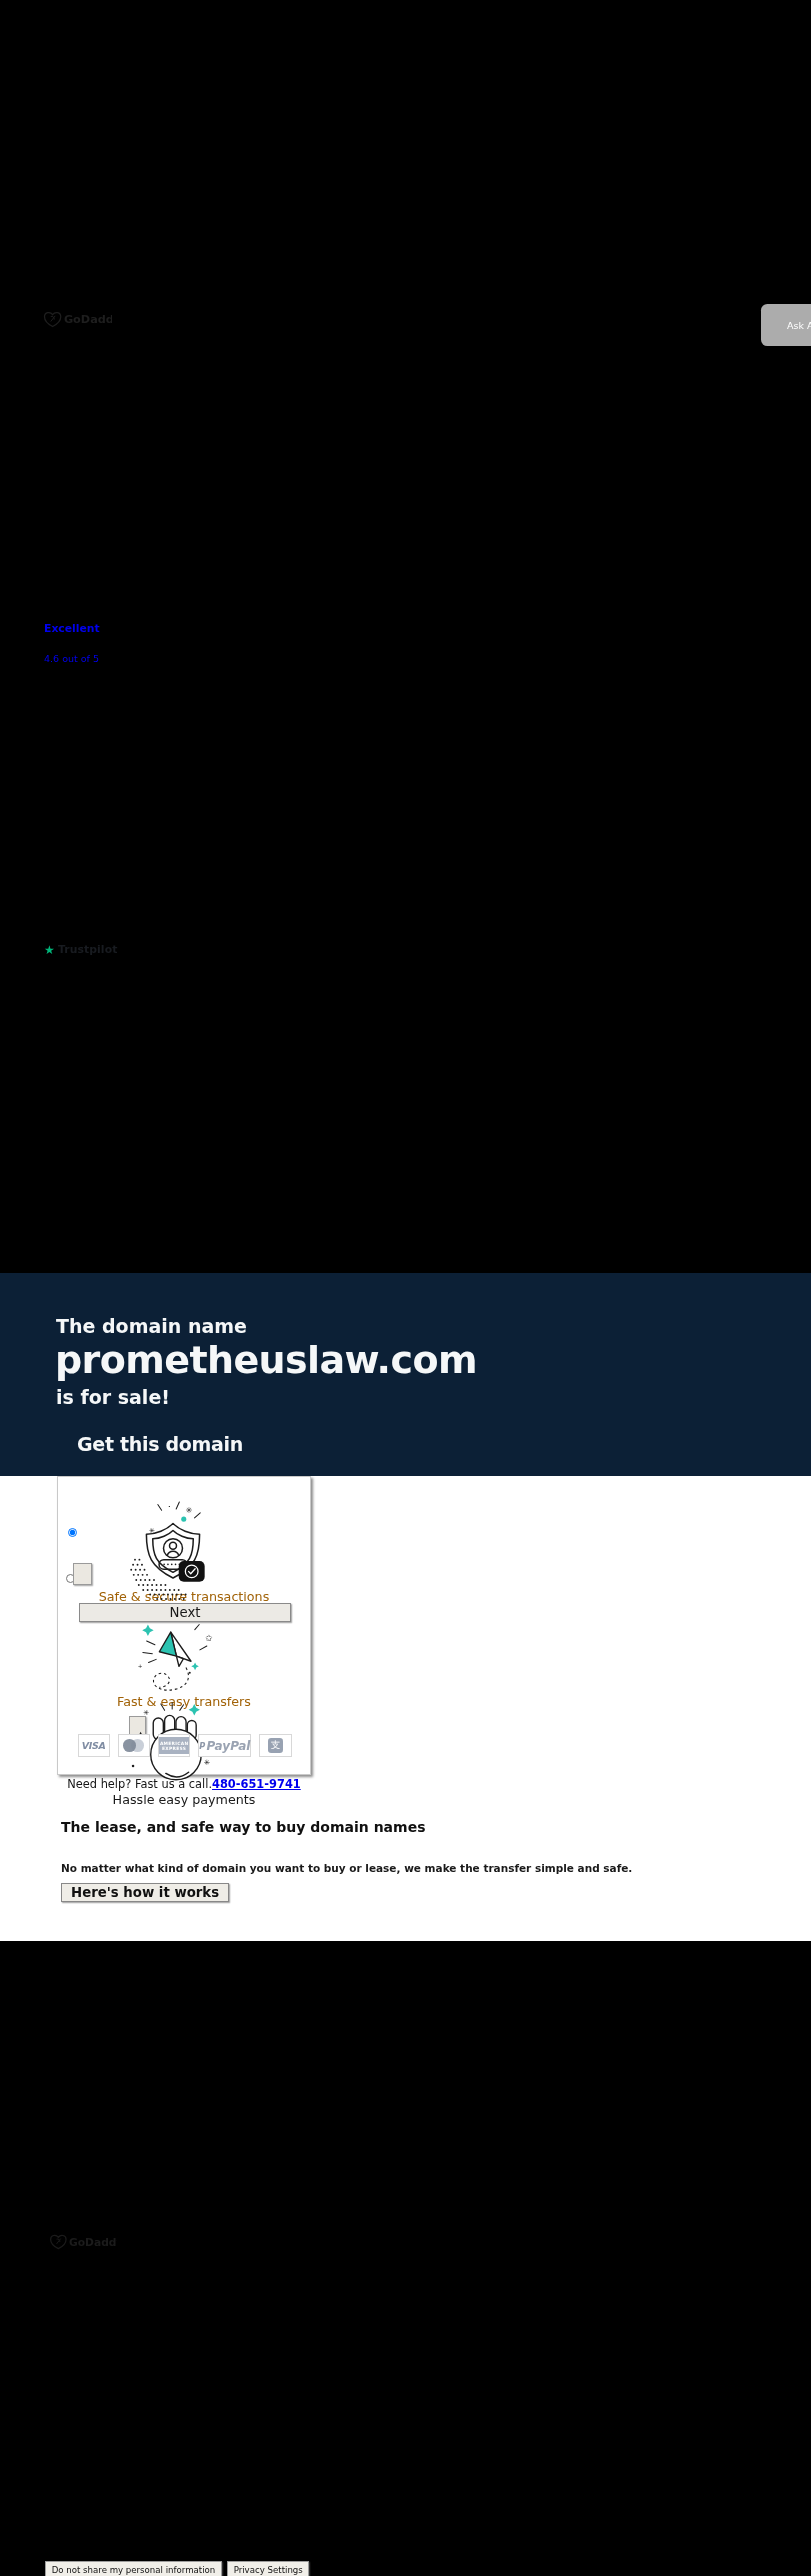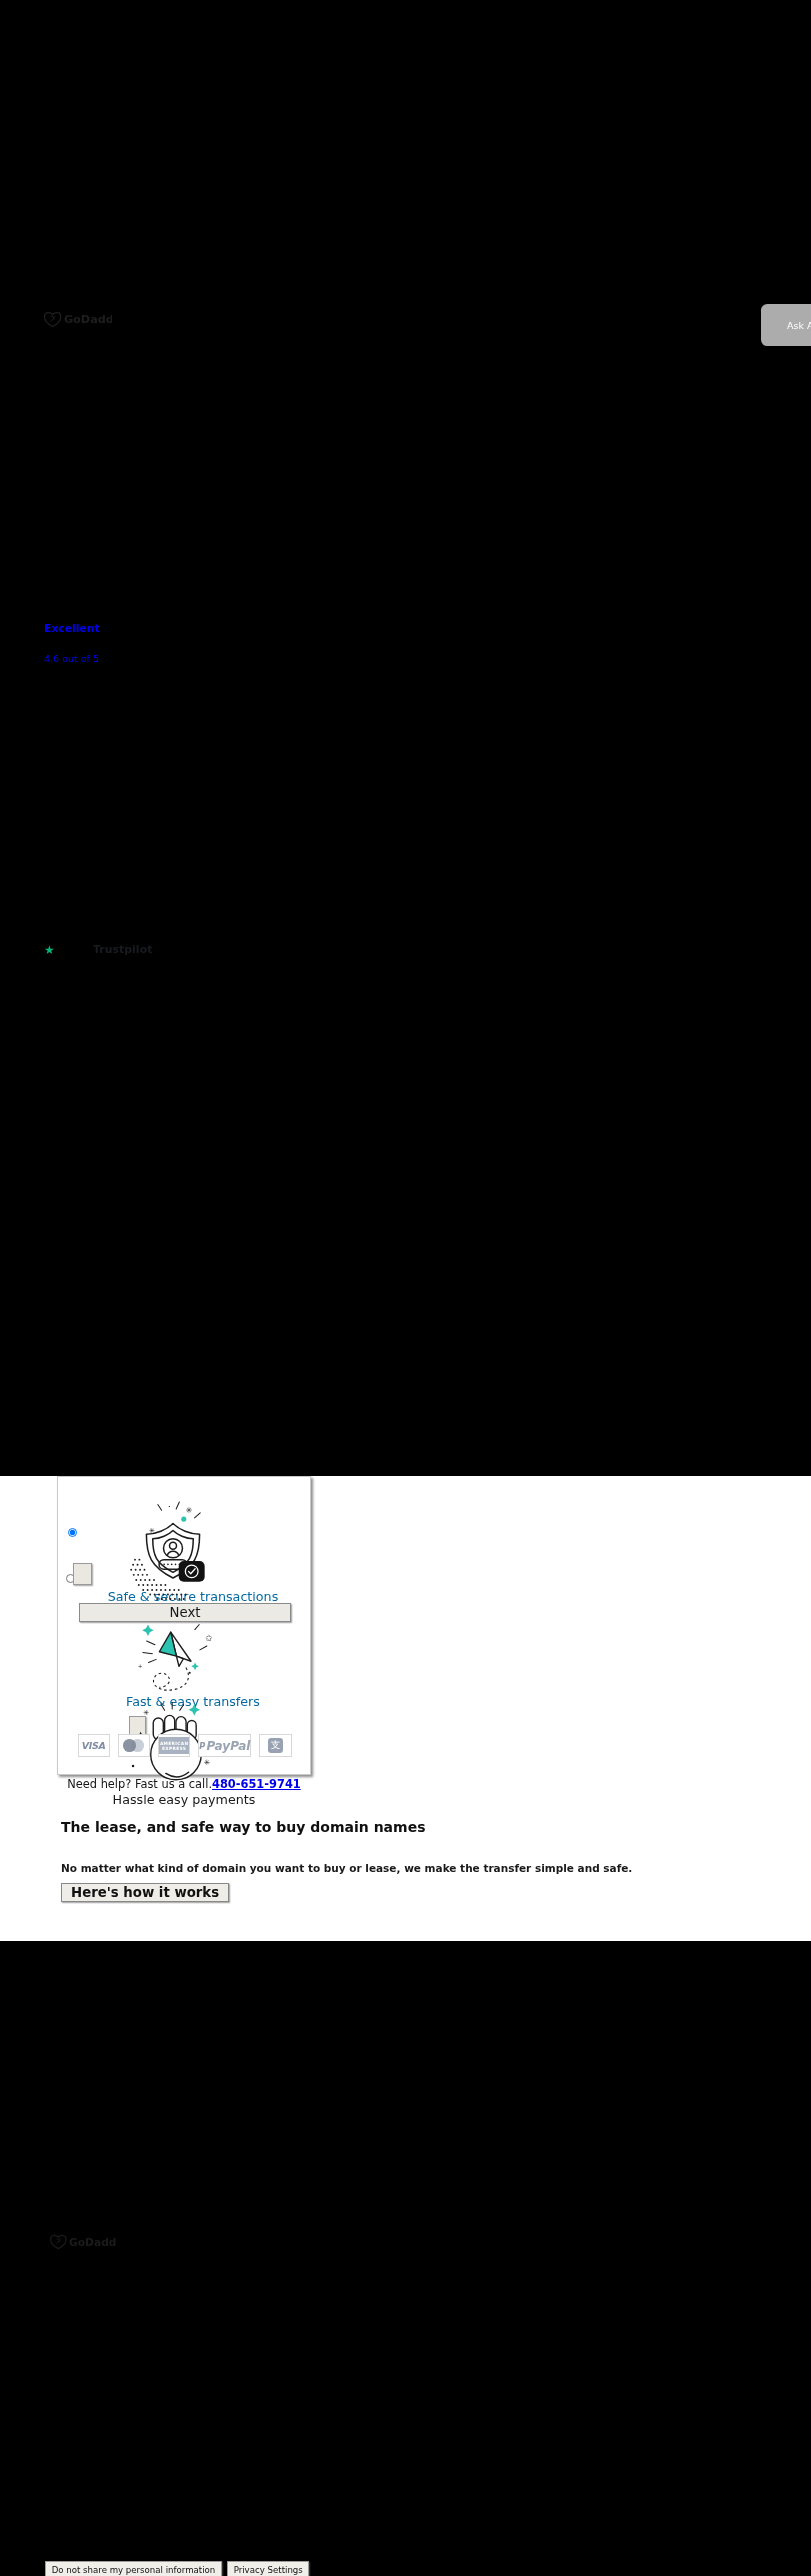--- a/index.html
+++ b/index.html
@@ -13,36 +13,36 @@
   .ask-btn{left:761px;top:304px;width:70px;height:42px;background:#acacac;color:#fff;
            border:none;border-radius:6.3px 0 0 6.3px;font-size:9.5px;text-align:left;
            padding-left:26px;font-family:inherit;cursor:pointer;}
 
   
   .blue-link{color:#0000ee;text-decoration:underline;cursor:pointer;}
   .excellent{left:44px;top:622px;font-size:10.8px;font-weight:bold;}
   .rating{left:44px;top:653px;font-size:9.5px;}
   .tp-row{left:44px;top:943px;display:flex;align-items:center;gap:3.2px;}
   .tp-star{color:#00b67a;font-size:12px;line-height:12px;}
-  .tp-brand{color:#181b20;font-size:10.8px;font-weight:bold;letter-spacing:0.1px;margin-left:35px;}
+  .tp-brand{color:#181b20;font-size:10.8px;font-weight:bold;letter-spacing:0.1px;}
 
   
   .hero{left:0;top:1273px;width:811px;height:203px;background:#0c2036;color:#f5f7f8;}
   .hero-line1{position:absolute;left:56px;top:42px;font-size:19px;font-weight:bold;}
   .hero-domain{position:absolute;left:55px;top:65px;font-size:38px;font-weight:bold;letter-spacing:-0.6px;white-space:nowrap;}
   .hero-line2{position:absolute;left:56px;top:113px;font-size:19px;font-weight:bold;}
   .hero-cta{position:absolute;left:77px;top:160px;font-size:19px;font-weight:bold;letter-spacing:-0.3px;}
 
   
   .white-section{left:0;top:1476px;width:811px;height:465px;background:#ffffff;}
 
   
   .card{left:57px;top:1476px;width:254px;height:299px;background:#fff;border:0.6px solid #c9c9c9;
         box-sizing:border-box;box-shadow:1.9px 1.9px 2.5px rgba(0,0,0,.45);}
-  .card .slide-label{position:absolute;left:9px;width:100%;text-align:center;font-size:12.7px;color:#0369a1;}
+  .card .slide-label{position:absolute;left:0;width:100%;text-align:center;font-size:12.7px;color:#a16207;}
   .radio{position:absolute;width:9px;height:9px;margin:0;}
   .stray-btn{position:absolute;background:#ebe8e1;border:0.6px solid #9a9a9a;box-shadow:1.3px 1.3px 1.3px #a6a6a6;padding:0;}
   .next-btn{position:absolute;left:21px;top:126px;width:212px;height:19px;background:#eceae5;
             border:0.6px solid #8a8a8a;box-shadow:1.3px 1.3px 1.3px #9e9e9e;font-size:13.3px;color:#191919;
             font-family:inherit;cursor:pointer;z-index:3;}
   .pay-row{position:absolute;left:19.6px;top:257px;width:214px;height:23px;display:flex;gap:8px;z-index:2;}
   .pay-cell{flex:1;background:#fff;border:0.6px solid #d8d8d8;display:flex;align-items:center;justify-content:center;box-sizing:border-box;}
   .visa-txt{font-style:italic;font-weight:900;font-size:9.5px;color:#808da3;letter-spacing:-0.3px;}
   .mc-wrap{position:relative;width:21.6px;height:12.7px;}
   .mc-c{position:absolute;width:12.7px;height:12.7px;border-radius:50%;top:0;}
@@ -87,20 +87,26 @@
 
   <button class="abs ask-btn">Ask A</button>
 
   <a class="abs blue-link excellent" style="text-decoration:none;">Excellent</a>
   <a class="abs blue-link rating" style="text-decoration:none;">4.6 out of 5</a>
   <a class="abs tp-row">
     <span class="tp-star">★</span>
     <span class="tp-brand">Trustpilot</span>
   </a>
 
+  <div class="abs hero">
+    <div class="hero-line1">The domain name</div>
+    <div class="hero-domain">prometheuslaw.com</div>
+    <div class="hero-line2">is for sale!</div>
+    <div class="hero-cta">Get this domain</div>
+  </div>
 
   <div class="abs white-section"></div>
 
   <div class="abs card">
 
     <input type="radio" class="radio" style="left: 9.5px; top: 51px; z-index: 0;" checked="">
     <input type="radio" class="radio" style="left: 7.6px; top: 97px; z-index: 0;">
     <button class="stray-btn" style="left:15px;top:86px;width:19px;height:21.6px;z-index:1;"></button>
 
     <svg class="abs" style="left:58px;top:12.7px;z-index:1;" width="114" height="114" viewBox="0 0 180 180">

